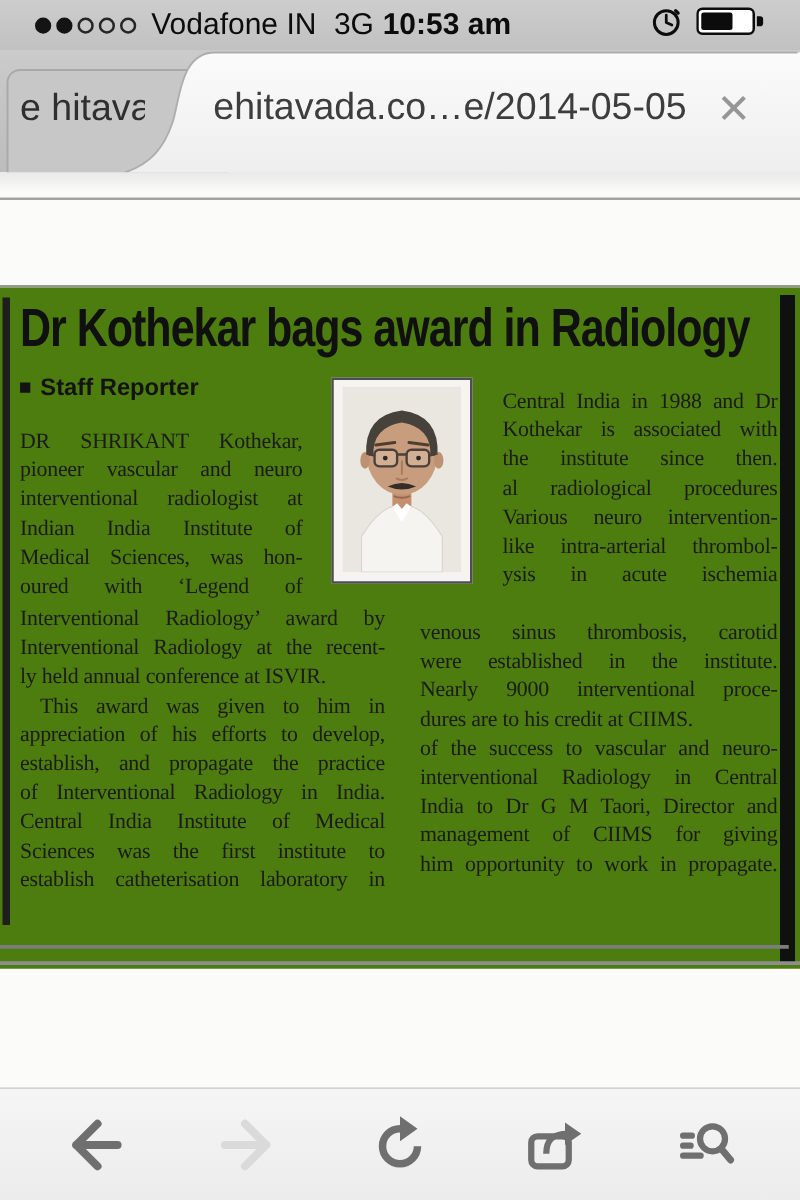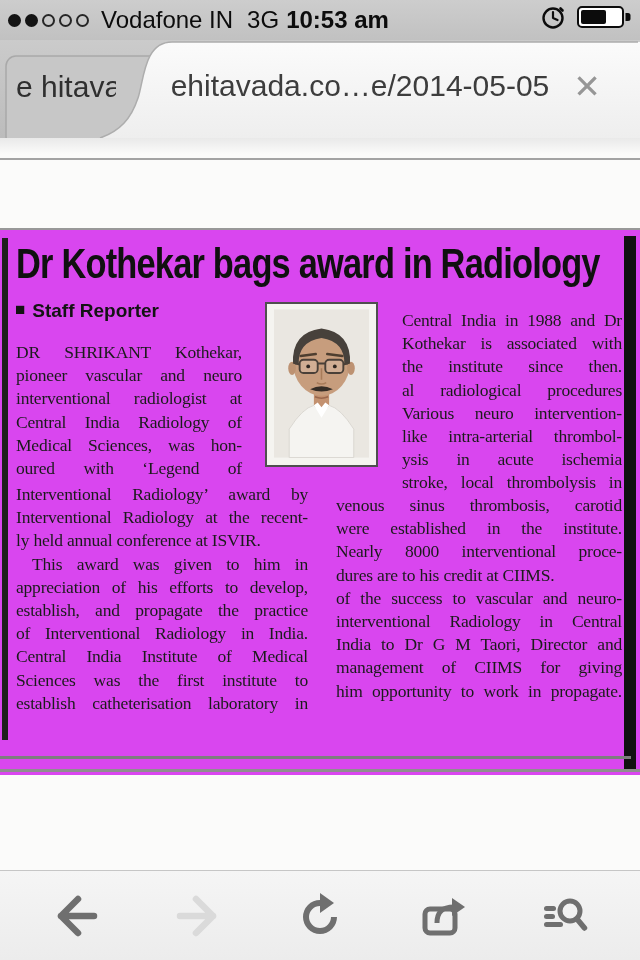--- a/index.html
+++ b/index.html
@@ -2,21 +2,21 @@
 <html><head>
 <meta charset="utf-8">
 <style>
   html,body{margin:0;padding:0;}
   body{width:640px;height:960px;font-family:"Liberation Sans",sans-serif;background:#fff;}
   #screen{position:relative;width:640px;height:960px;overflow:hidden;background:#fbfbfa;}
 
   
   #status-bar{position:absolute;left:0;top:0;width:640px;height:40px;
     background:linear-gradient(#cdcdcd,#c1c1c1);display:flex;align-items:center;
-    padding:0 8px;box-sizing:border-box;font-size:24px;color:#0c0c0c;}
+    padding:0 28px;box-sizing:border-box;font-size:24px;color:#0c0c0c;}
   #signal-dots{display:flex;align-items:center;}
   .dot{width:13px;height:13px;border-radius:50%;border:2px solid #262626;box-sizing:border-box;margin-right:4px;background:transparent;}
   .dot.on{background:#141414;border-color:#141414;}
   #carrier{margin-left:8px;letter-spacing:0;}
   #network{margin-left:14px;}
   #clock{margin-left:7px;font-weight:bold;}
   #status-right{margin-left:auto;display:flex;align-items:center;gap:10px;}
 
   
   #tab-bar{position:absolute;left:0;top:40px;width:640px;height:98px;}
@@ -31,21 +31,21 @@
     background:linear-gradient(#e9e9e9,#fbfbfa);}
 
   
   .rule{position:absolute;background:#a3a3a3;}
   #rule1{left:0;top:158px;width:640px;height:2px;}
   #rule2{left:0;top:228px;width:640px;height:2px;background:#989898;}
   #rule3{left:0;top:756px;width:631px;height:3px;background:#7d7d7d;}
   #rule4{left:0;top:769px;width:640px;height:3px;background:#8e8e8e;}
 
   
-  #article{position:absolute;left:0;top:230px;width:640px;height:545px;background:#d946ef;}
+  #article{position:absolute;left:0;top:230px;width:640px;height:545px;background:#4d7c0f;}
   #left-bar{position:absolute;left:2px;top:8px;width:6px;height:502px;background:#1e1e1e;}
   #right-bar{position:absolute;left:624px;top:6px;width:12px;height:535px;background:#101010;}
   #headline{position:absolute;left:16px;top:9px;width:608px;height:52px;}
   #headline span{display:inline-block;font-size:43px;font-weight:bold;letter-spacing:-1px;
     white-space:nowrap;color:#101010;transform:scaleX(.8);transform-origin:0 60%;}
   #byline{position:absolute;left:15px;top:70px;display:flex;align-items:center;
     font-size:19px;font-weight:bold;color:#131313;}
   #byline .sq{display:inline-block;font-size:17px;margin-right:7px;transform:translateY(-1px);}
 
   #photo{position:absolute;left:265px;top:72px;width:109px;height:161px;
@@ -162,21 +162,21 @@
         <path d="M50 62 L50 74 M45 77 Q50 80 55 77" stroke="#a87c5a" stroke-width="1.6" fill="none"></path>
         <path d="M38 84 Q50 78 62 84 Q50 89 38 84 Z" fill="#352d26"></path>
         <path d="M43 92 Q50 95 57 92" stroke="#99664c" stroke-width="1.6" fill="none"></path>
       </svg>
     </div>
 
     <div id="col1n" class="col">
         <div class="ln">DR SHRIKANT Kothekar,</div>
         <div class="ln">pioneer vascular and neuro</div>
         <div class="ln">interventional radiologist at</div>
-        <div class="ln">Central India Radiology of</div>
+        <div class="ln">Indian India Institute of</div>
         <div class="ln">Medical Sciences, was hon-</div>
         <div class="ln">oured with ‘Legend of</div>
       </div>
     <div id="col1w" class="col">
         <div class="ln">Interventional Radiology’ award by</div>
         <div class="ln">Interventional Radiology at the recent-</div>
         <div class="ln pe">ly held annual conference at ISVIR.</div>
         <div class="ln ind">This award was given to him in</div>
         <div class="ln">appreciation of his efforts to develop,</div>
         <div class="ln">establish, and propagate the practice</div>
@@ -186,26 +186,25 @@
         <div class="ln">establish catheterisation laboratory in</div>
       </div>
     <div id="col2n" class="col">
         <div class="ln">Central India in 1988 and Dr</div>
         <div class="ln">Kothekar is associated with</div>
         <div class="ln">the institute since then.</div>
         <div class="ln">al radiological procedures</div>
         <div class="ln">Various neuro intervention-</div>
         <div class="ln">like intra-arterial thrombol-</div>
         <div class="ln">ysis in acute ischemia</div>
-        <div class="ln">stroke, local thrombolysis in</div>
       </div>
     <div id="col2w" class="col">
         <div class="ln">venous sinus thrombosis, carotid</div>
         <div class="ln">were established in the institute.</div>
-        <div class="ln">Nearly 8000 interventional proce-</div>
+        <div class="ln">Nearly 9000 interventional proce-</div>
         <div class="ln pe">dures are to his credit at CIIMS.</div>
         <div class="ln">of the success to vascular and neuro-</div>
         <div class="ln">interventional Radiology in Central</div>
         <div class="ln">India to Dr G M Taori, Director and</div>
         <div class="ln">management of CIIMS for giving</div>
         <div class="ln">him opportunity to work in propagate.</div>
       </div>
   </div>
 
   <div id="rule3" class="rule"></div>

